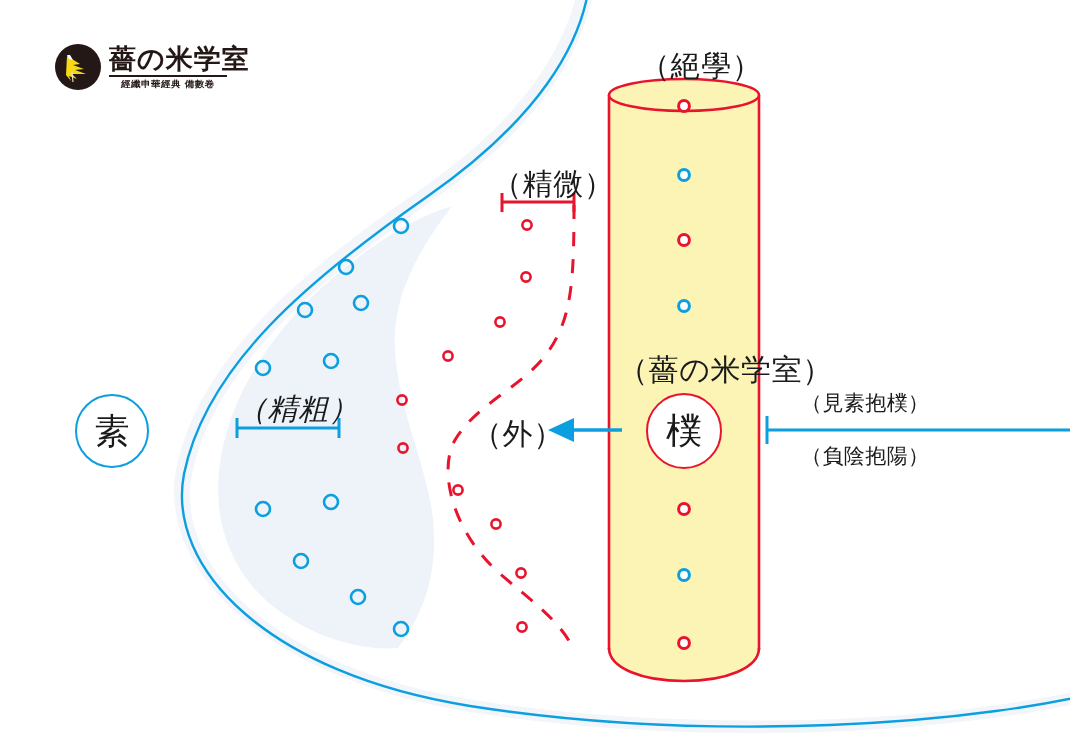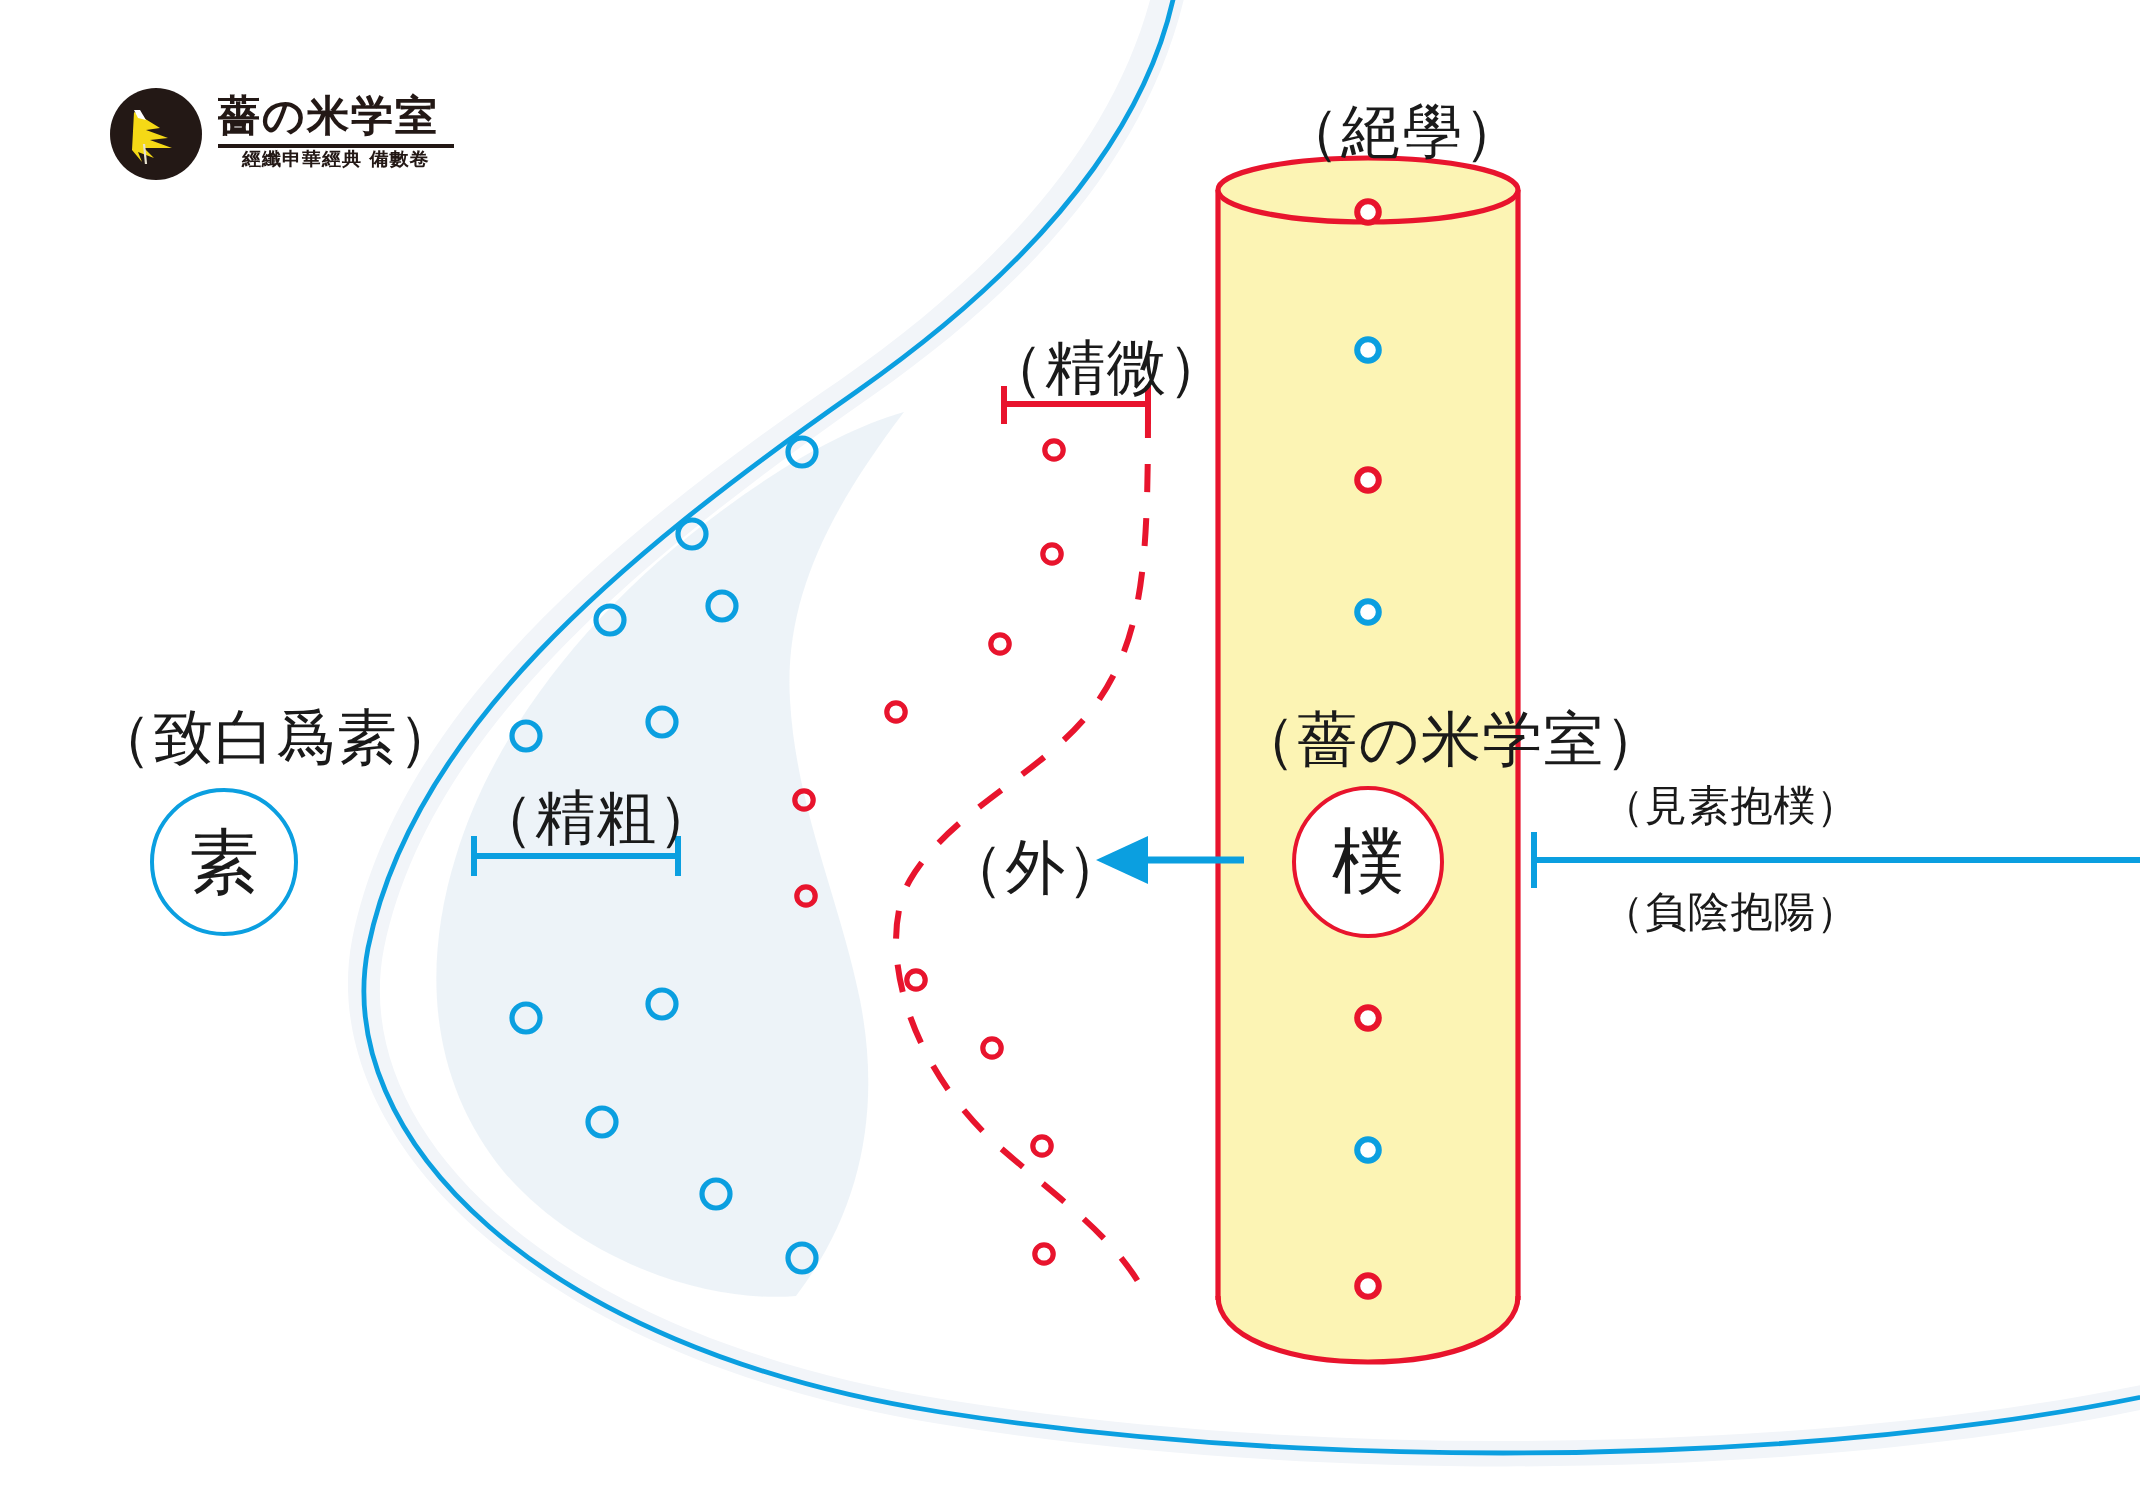--- a/index.html
+++ b/index.html
@@ -57,21 +57,21 @@
     width: 28px;
     height: 30px;
   }
   #logo .words {
     display: flex;
     flex-direction: column;
     align-items: flex-start;
     line-height: 1;
   }
   #logo .title {
-    font-size: 21px;
+    font-size: 27px;
     font-weight: 700;
     color: #231815;
     letter-spacing: 1px;
     font-family: "DejaVu Sans", "Liberation Sans", sans-serif;
   }
   #logo .rule {
     width: 118px;
     height: 2px;
     background: #231815;
     margin: 3px 0 2px 0;
@@ -244,23 +244,22 @@
     </div>
   </div>
 
   <div class="glyph-circle" id="circle-su">
     <span class="g">素</span>
   </div>
   <div class="glyph-circle" id="circle-pu">
     <span class="g">樸</span>
   </div>
 
-  <div class="lbl lbl-22" style="left:46px; top:349px;">（致白爲素）</div>
-
-  <div class="lbl lbl-22" style="left:237px; top:389px;">（精粗）</div>
+
+  <div class="lbl lbl-22" style="left:237px; top:389px;font-style:italic;">（精粗）</div>
 
   <div class="lbl lbl-22" style="left:492px; top:164px;">（精微）</div>
 
   <div class="lbl lbl-22" style="left:472px; top:414px;">（外）</div>
 
   <div class="lbl lbl-22" style="left:640px; top:46px;">（絕學）</div>
 
   <div class="lbl lbl-22" style="left:618px; top:350px;">（薔の米学室）</div>
 
   <div class="lbl lbl-21" style="left:801px; top:442px;">（負陰抱陽）</div>

